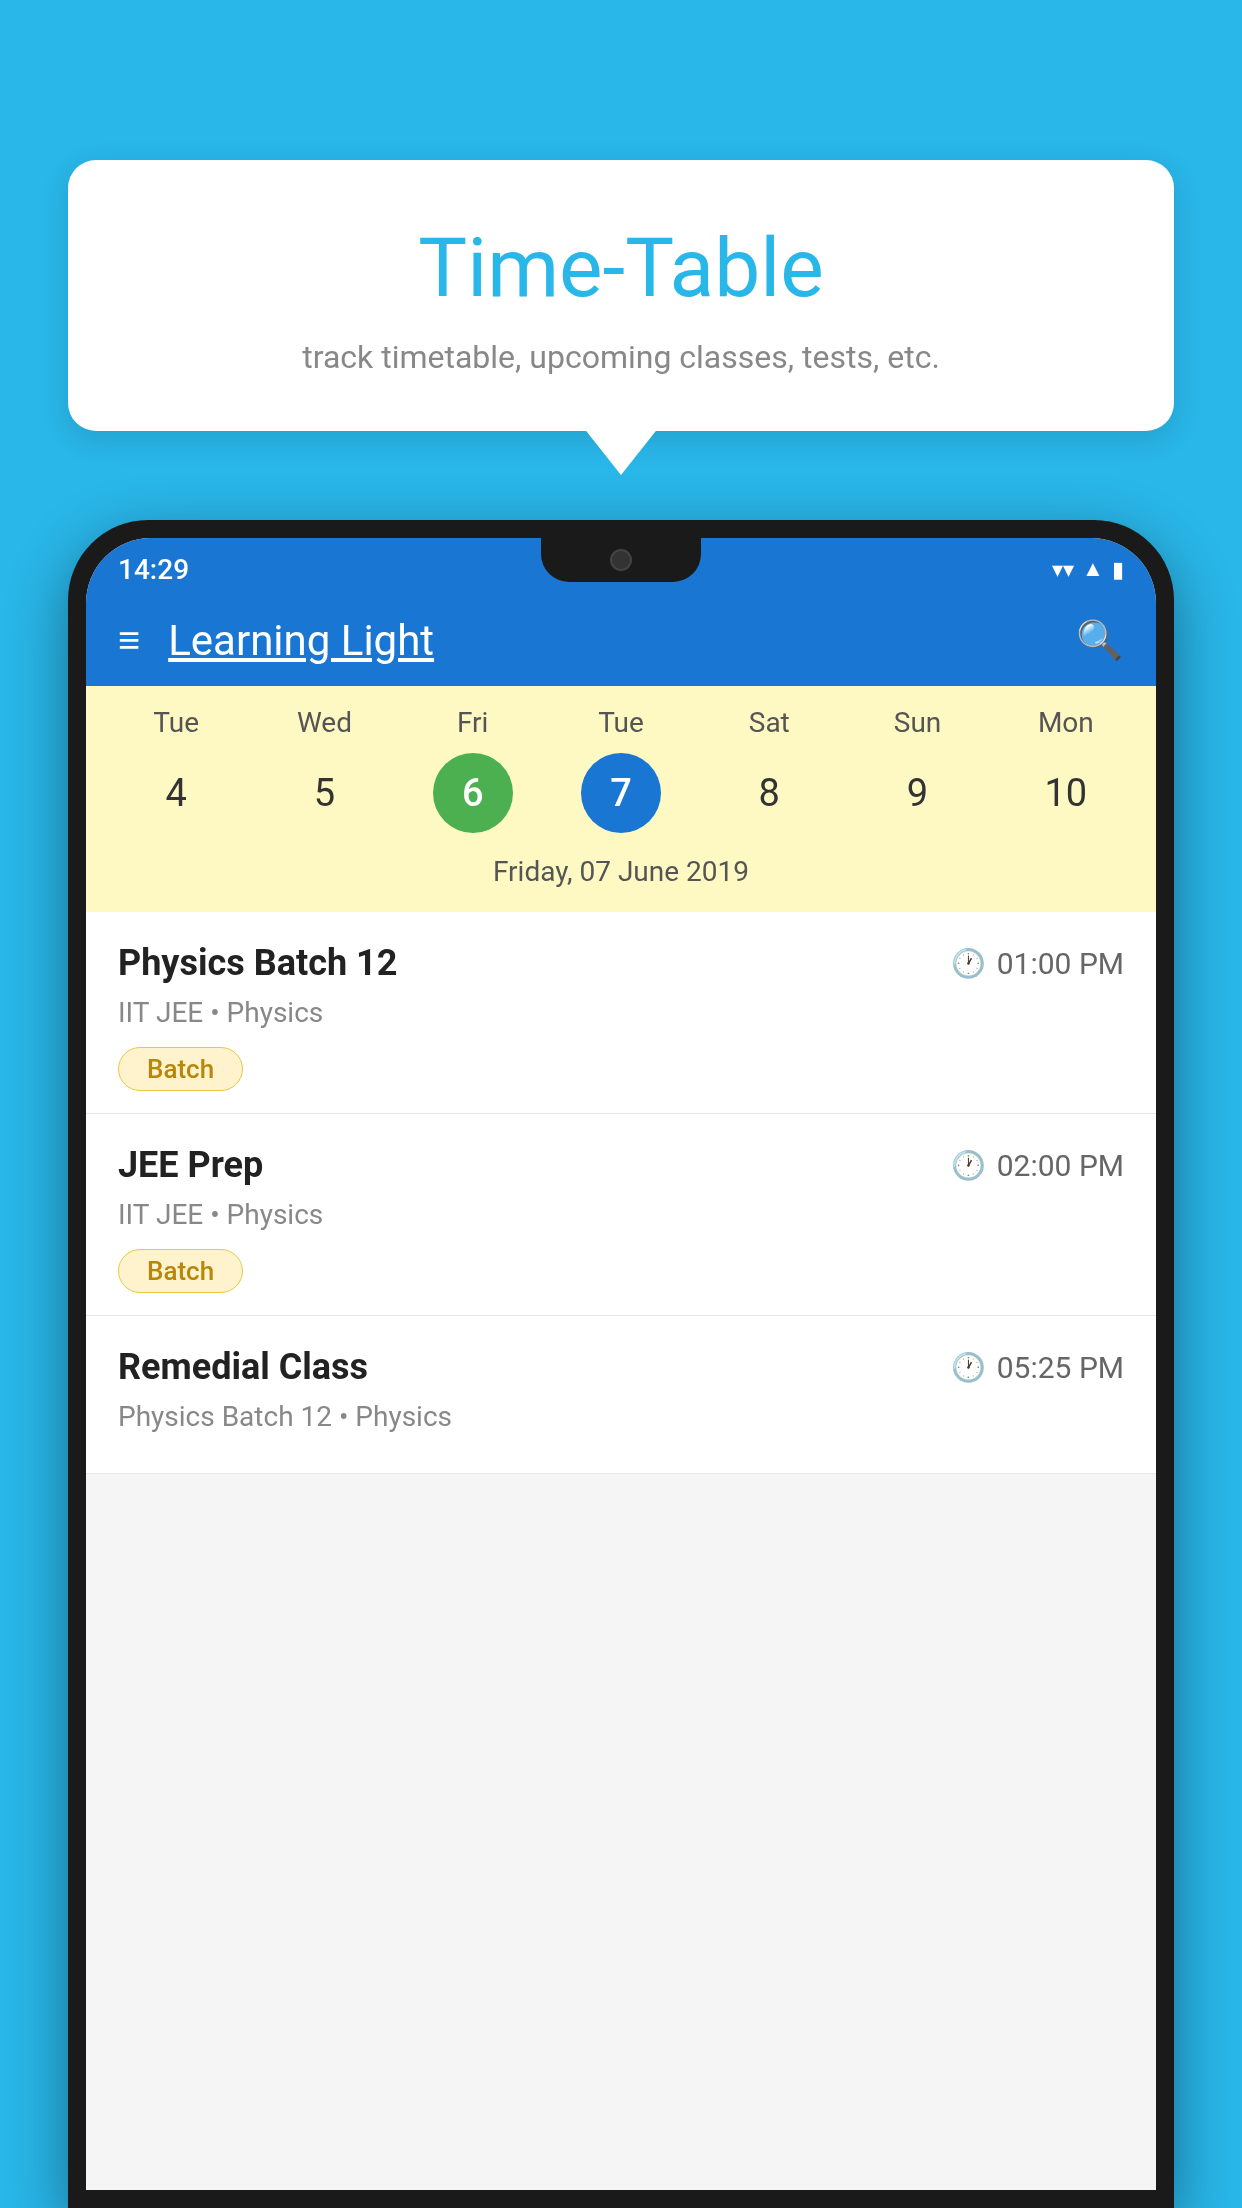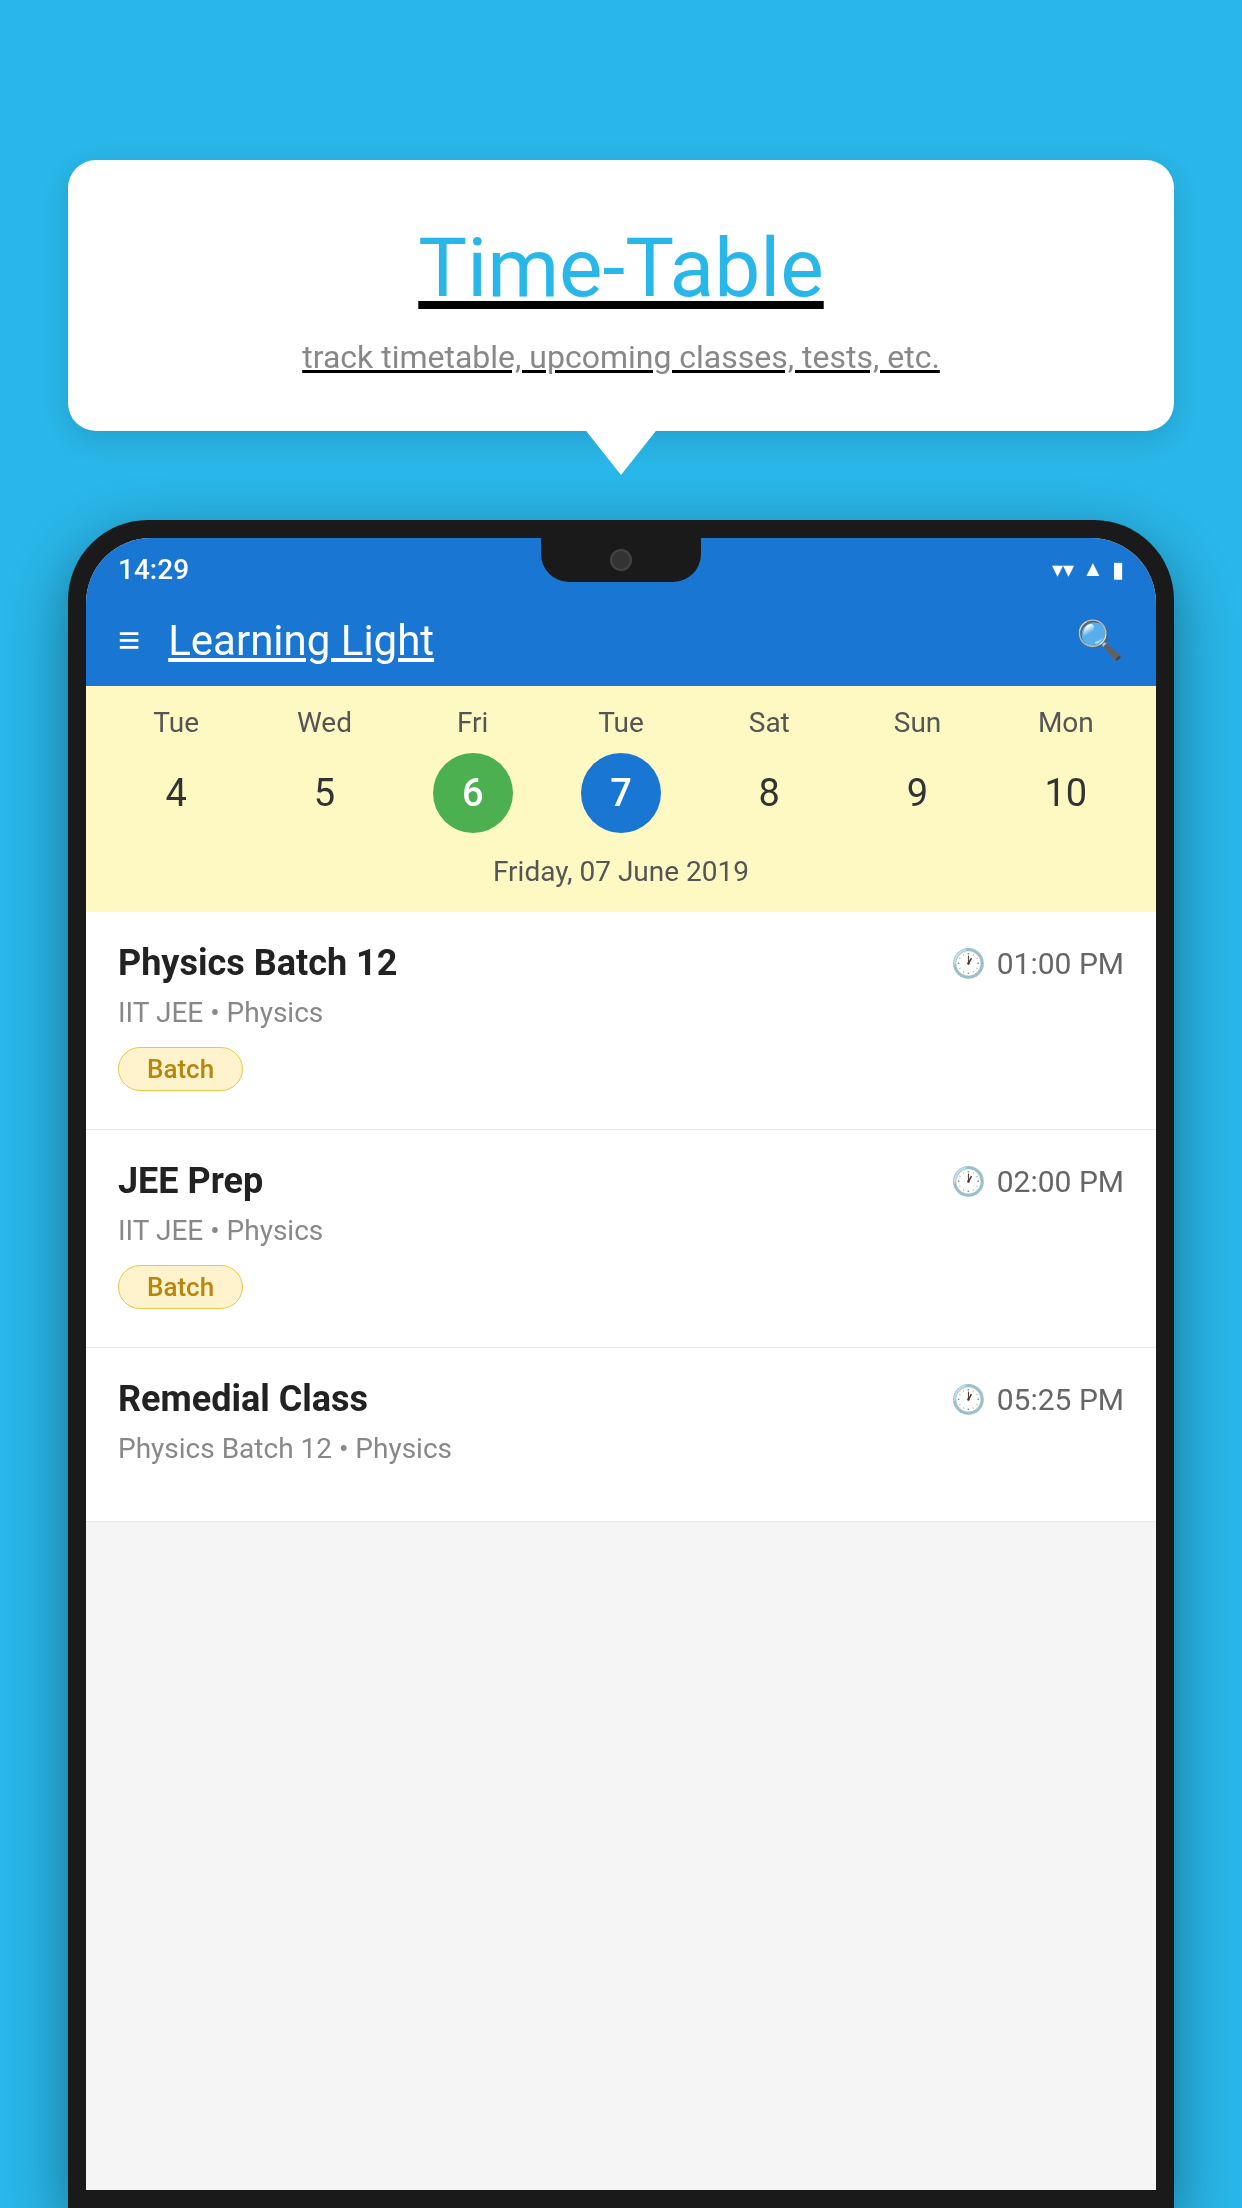--- a/index.html
+++ b/index.html
@@ -17,21 +17,20 @@
     
     .tooltip-card {
       position: absolute;
       top: 160px;
       left: 68px;
       right: 68px;
       background: white;
       border-radius: 28px;
       padding: 60px 84px 55px;
       box-shadow: 0 8px 30px rgba(0,0,0,0.12);
-      text-decoration: underline;
     }
 
     .tooltip-card::after {
       content: '';
       position: absolute;
       bottom: -44px;
       left: 50%;
       transform: translateX(-50%);
       width: 0;
       height: 0;
@@ -221,21 +220,21 @@
       font-weight: 400;
     }
 
     
     .schedule-list {
       background: white;
       overflow-y: auto;
     }
 
     .schedule-item {
-      padding: 30px 32px 38px;
+      padding: 30px 32px 22px;
       border-bottom: 1px solid #e8e8e8;
       background: white;
     }
 
     .schedule-item-header {
       display: flex;
       justify-content: space-between;
       align-items: center;
       margin-bottom: 12px;
     }

